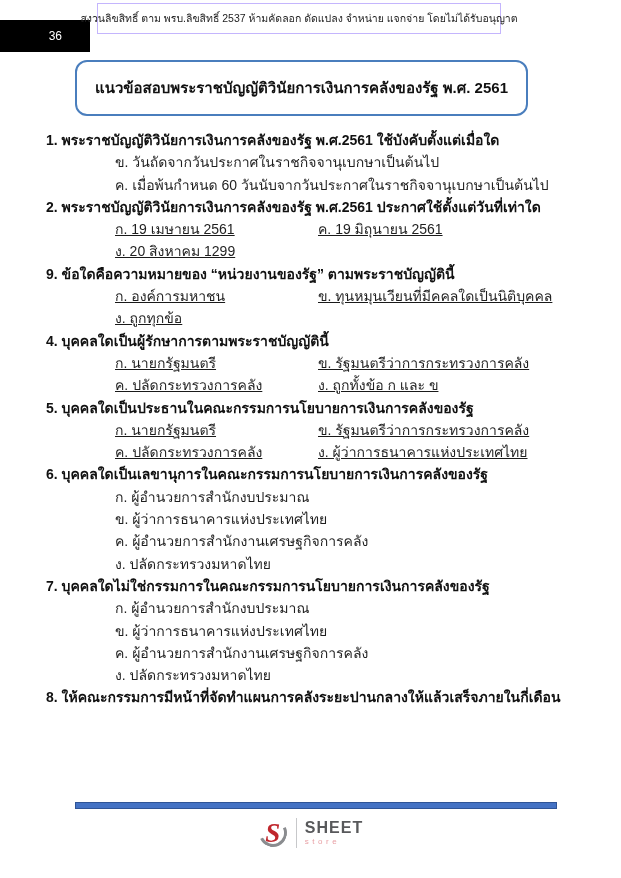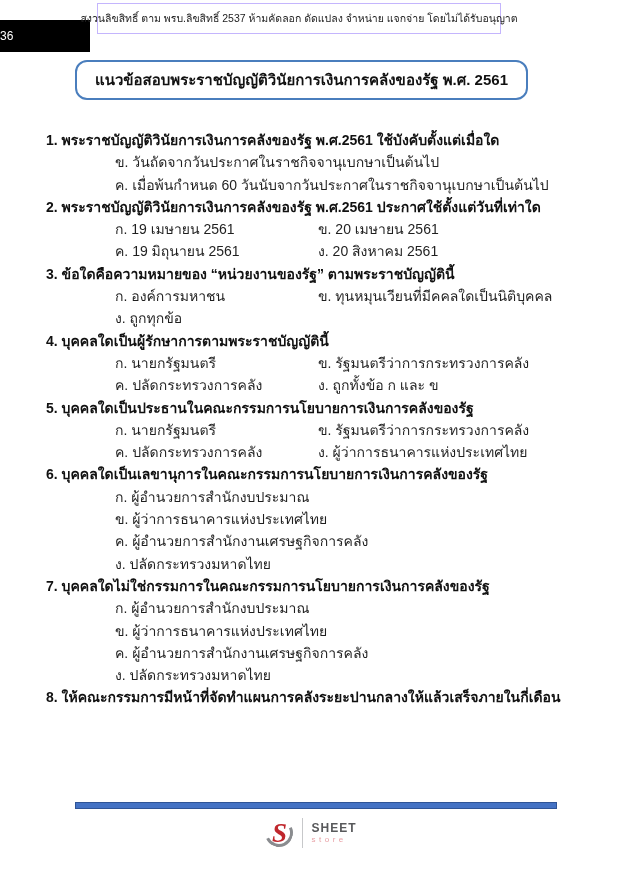--- a/index.html
+++ b/index.html
@@ -13,46 +13,46 @@
   html,body{margin:0;padding:0;}
   body{
     width:621px;height:878px;position:relative;background:#ffffff;
     font-family:"Liberation Sans","DejaVu Sans",sans-serif;
     color:#1a1a1a;overflow:hidden;
   }
   
   .pagenum{
     position:absolute;left:0;top:20px;width:90px;height:32px;
     background:#000;color:#fff;font-size:12px;
-    display:flex;align-items:center;
-    padding-right:0;box-sizing:border-box;
+    display:flex;align-items:center;justify-content:flex-end;
+    padding-right:28px;box-sizing:border-box;
   }
   
   .copyright{
     position:absolute;left:97px;top:3px;width:404px;height:31px;
     border:1px solid #c4b5fd;box-sizing:border-box;
     display:flex;align-items:center;justify-content:center;
     font-size:10.5px;color:#222;white-space:nowrap;
   }
   
   .titlebox{
-    position:absolute;left:75px;top:60px;width:453px;height:40px;
+    position:absolute;left:75px;top:60px;width:453px;height:56px;
     border:2.5px solid var(--title-border);border-radius:12px;
     box-sizing:border-box;background:#fff;
     display:flex;align-items:center;justify-content:center;
     font-size:15px;font-weight:bold;color:#111;text-align:center;
   }
   
   .content{
     position:absolute;left:46px;top:129px;width:534px;
     font-size:14px;line-height:22.3px;
   }
   .qhead{font-weight:bold;color:#111;}
   .opts{padding-left:69px;}
-  .opts.cols{display:grid;grid-template-columns:203px auto;}
+  .opts.cols{display:grid;grid-template-columns:203px auto;text-decoration:underline;}
   .opt{display:block;color:#1f1f1f;}
   
   .divider{
     position:absolute;left:75px;top:802px;width:482px;height:7px;
     background:var(--divider-fill);
     border:1px solid var(--divider-border);box-sizing:border-box;
   }
   
   .logo{
     position:absolute;left:0;top:813px;width:621px;height:40px;
@@ -68,21 +68,21 @@
   }
   .logo-s .glyph{
     position:absolute;inset:0;display:flex;align-items:center;justify-content:center;
     font-family:"Liberation Serif","DejaVu Serif",serif;
     font-size:27px;font-weight:bold;color:var(--logo-red);
     font-style:italic;line-height:1;
   }
   .logo-sep{width:1px;height:30px;background:#c7c8ca;}
   .logo-words{display:flex;flex-direction:column;line-height:1;}
   .logo-main{
-    font-size:12px;font-weight:bold;color:var(--logo-gray);letter-spacing:1px;
+    font-size:16px;font-weight:bold;color:var(--logo-gray);letter-spacing:1px;
   }
   .logo-sub{
     font-size:8px;color:var(--logo-pink);letter-spacing:3.5px;margin-top:2px;
   }
 </style>
 </head>
 <body>
 
 <div class="pagenum">
   <span>36</span>
@@ -103,28 +103,27 @@
     <div class="opts single">
       <span class="opt">ข. วันถัดจากวันประกาศในราชกิจจานุเบกษาเป็นต้นไป</span>
       <span class="opt">ค. เมื่อพ้นกำหนด 60 วันนับจากวันประกาศในราชกิจจานุเบกษาเป็นต้นไป</span>
     </div>
   </div>
 
   <div class="q">
     <div class="qhead">2. พระราชบัญญัติวินัยการเงินการคลังของรัฐ พ.ศ.2561 ประกาศใช้ตั้งแต่วันที่เท่าใด</div>
     <div class="opts cols">
       <span class="opt">ก. 19 เมษายน 2561</span>
-      <span class="opt">ข. 20 เมษายน 2561</span>
       <span class="opt">ค. 19 มิถุนายน 2561</span>
-      <span class="opt">ง. 20 สิงหาคม 2561</span>
+      <span class="opt">ง. 20 สิงหาคม 1299</span>
     </div>
   </div>
 
   <div class="q">
-    <div class="qhead">3. ข้อใดคือความหมายของ “หน่วยงานของรัฐ” ตามพระราชบัญญัตินี้</div>
+    <div class="qhead">9. ข้อใดคือความหมายของ “หน่วยงานของรัฐ” ตามพระราชบัญญัตินี้</div>
     <div class="opts cols">
       <span class="opt">ก. องค์การมหาชน</span>
       <span class="opt">ข. ทุนหมุนเวียนที่มีคคลใดเป็นนิติบุคคล</span>
       <span class="opt">ง. ถูกทุกข้อ</span>
     </div>
   </div>
 
   <div class="q">
     <div class="qhead">4. บุคคลใดเป็นผู้รักษาการตามพระราชบัญญัตินี้</div>
     <div class="opts cols">

